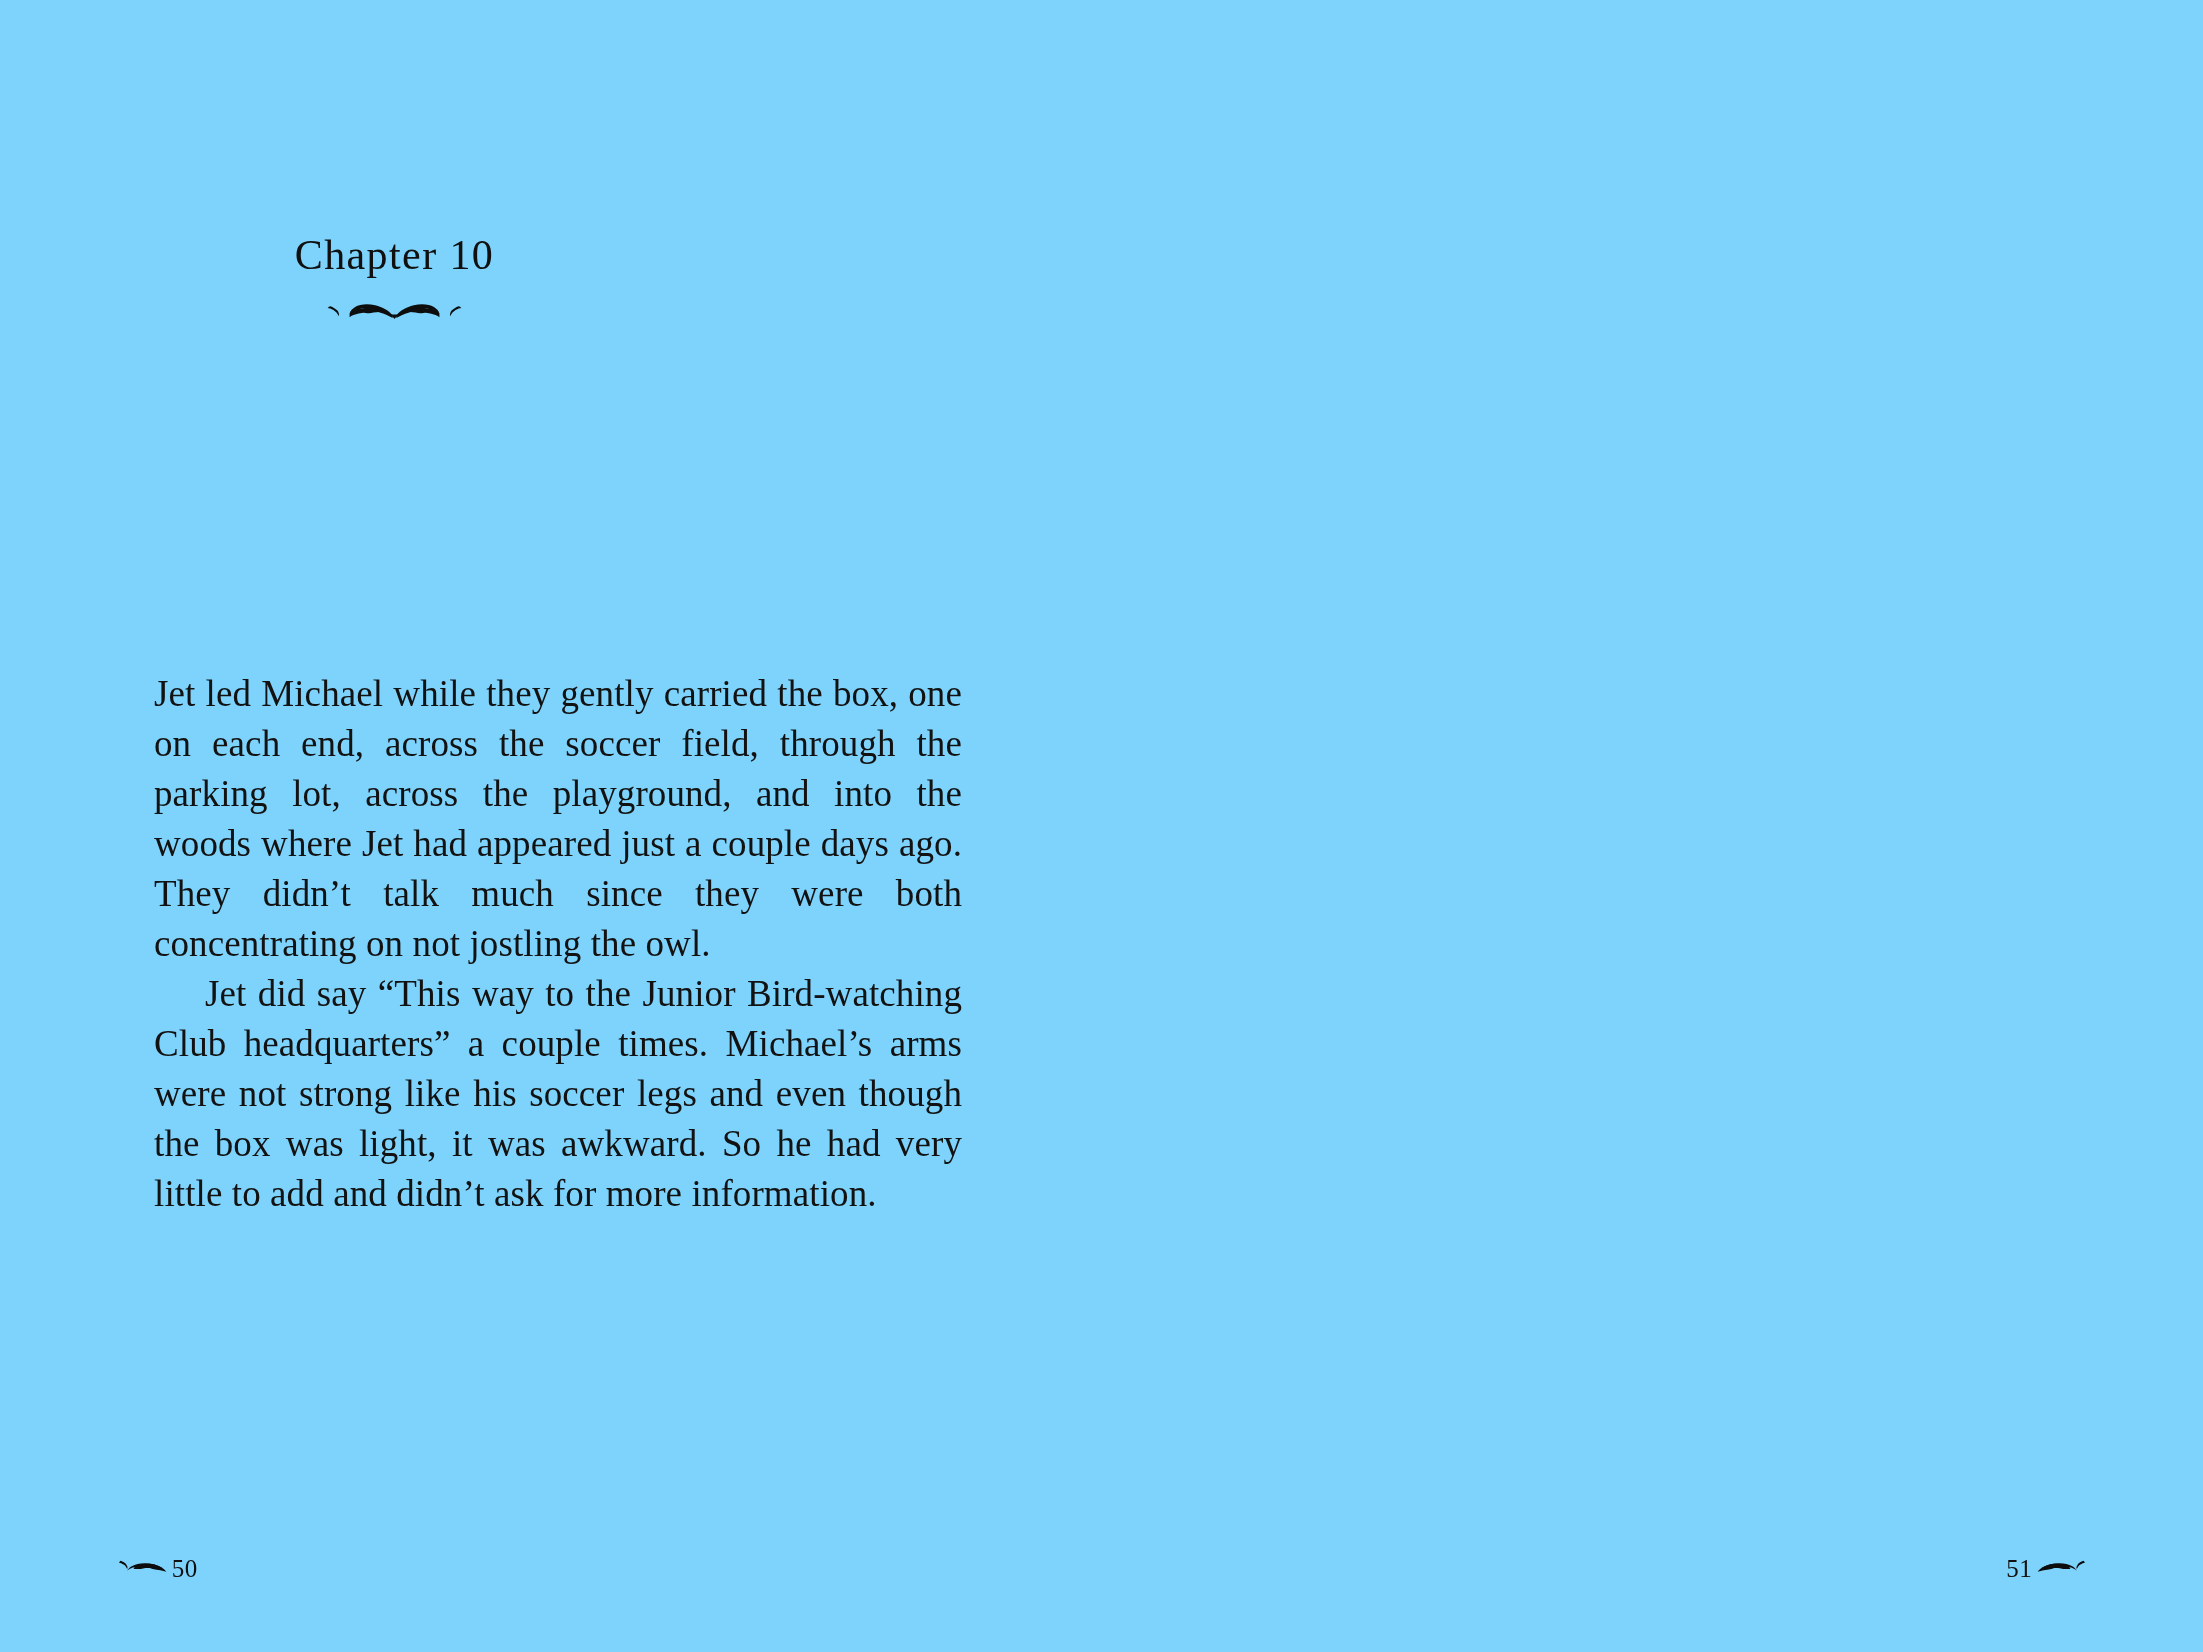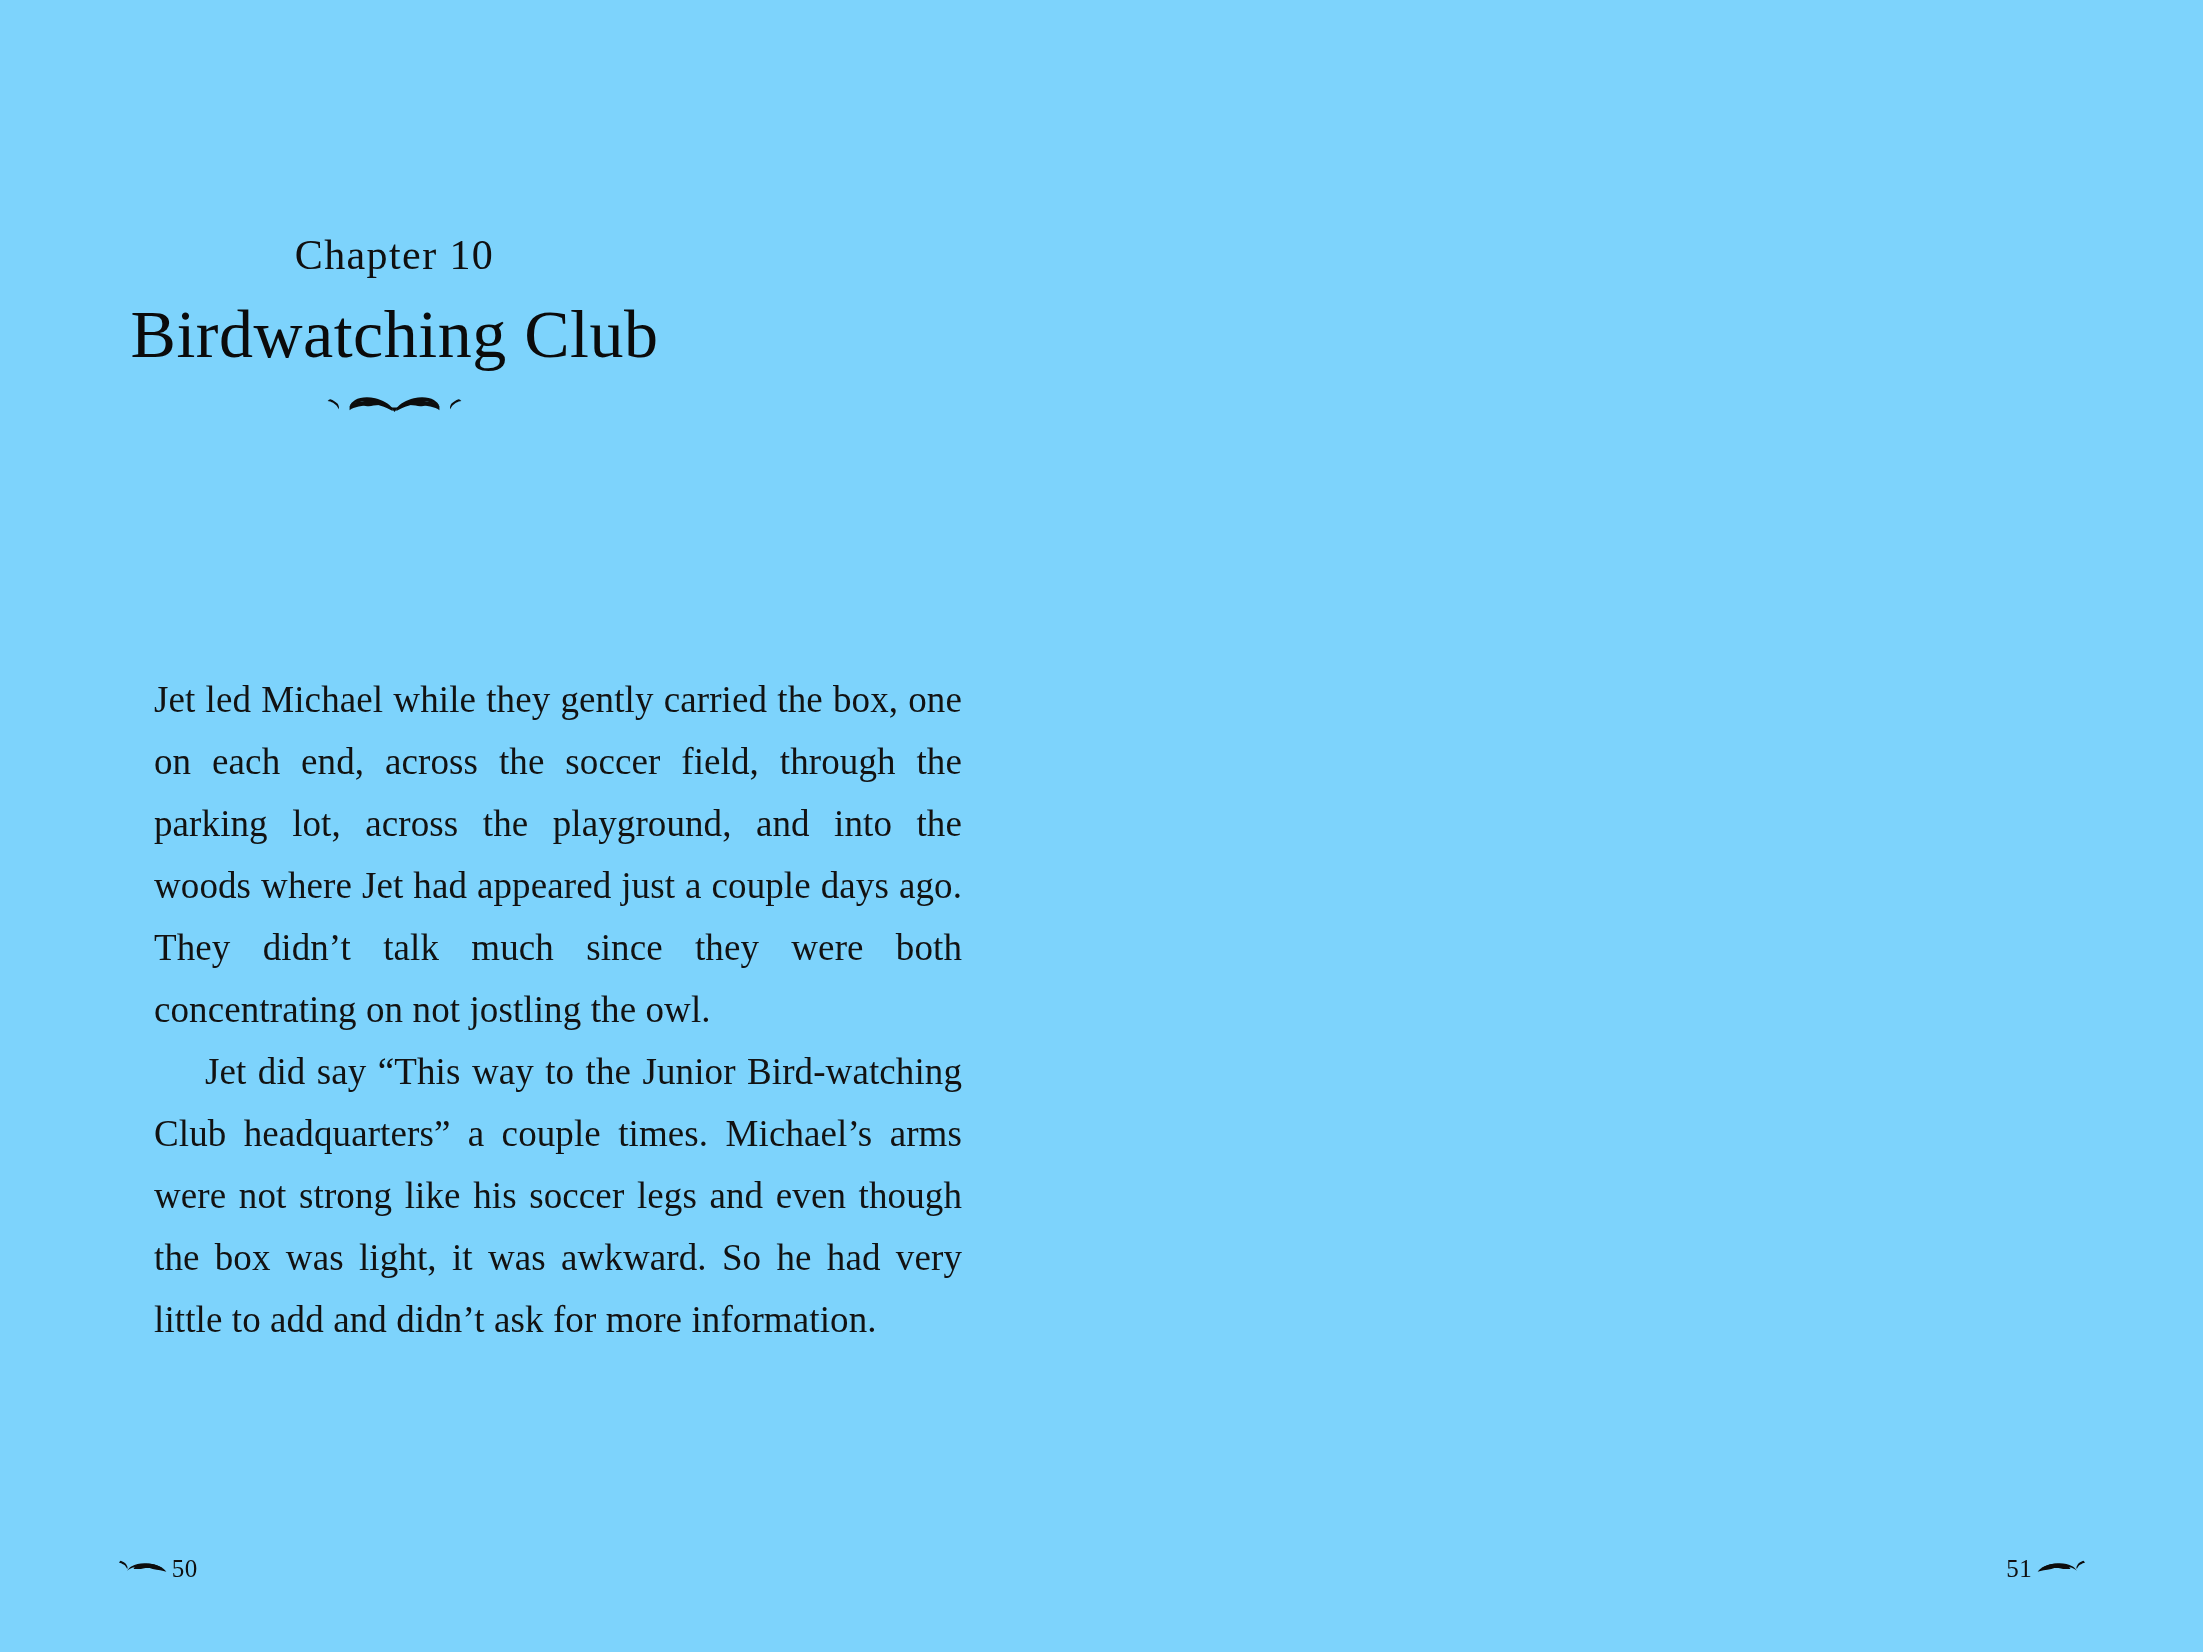--- a/index.html
+++ b/index.html
@@ -67,21 +67,21 @@
     display: block;
   }
 
   
   .col {
     position: absolute;
     width: 808px;
     text-align: justify;
     text-justify: inter-word;
     font-size: 37px;
-    line-height: 62px;
+    line-height: 50px;
     color: #121212;
     letter-spacing: 0.1px;
   }
   .col-left  { left: 154px;  top: 669px; }
 
   .col p {
     margin: 0;
     text-align: justify;
   }
   .col p.indent { text-indent: 51px; }
@@ -109,21 +109,20 @@
 <body>
 
 <div class="spread">
 
   <div class="page page-left">
 
     <div class="chapter-head">
       <div class="chapter-number">Chapter 10</div>
 
       <div class="chapter-title">
-        <span class="tline">Birdwatching Club</span>
       </div>
 
       <svg class="title-ornament" viewBox="0 0 180 38" aria-hidden="true">
         <g fill="#0d0d0d">
           <path d="M88 21c-4-5-11-9-19-11-9-2-17-1-22 2-3 2-5 4-6 7 2-3 6-5 11-5 7-1 15 1 22 4 6 2 11 4 14 6z"></path>
           <path d="M41 19c1-3 4-5 8-5 5-1 11 1 16 4-5 0-10 0-14 1-4 1-8 2-10 4z"></path>
           <path d="M55 14c4-2 9-2 14-1 4 1 8 3 11 5-4-1-9-1-13 0-4 1-8 1-12-1z"></path>
           <path d="M20 11c3 1 6 3 8 5 1 2 2 4 1 6-1-3-3-5-6-7-2-1-4-2-6-2 1-1 2-2 3-2z"></path>
           <path d="M92 21c4-5 11-9 19-11 9-2 17-1 22 2 3 2 5 4 6 7-2-3-6-5-11-5-7-1-15 1-22 4-6 2-11 4-14 6z"></path>
           <path d="M139 19c-1-3-4-5-8-5-5-1-11 1-16 4 5 0 10 0 14 1 4 1 8 2 10 4z"></path>

